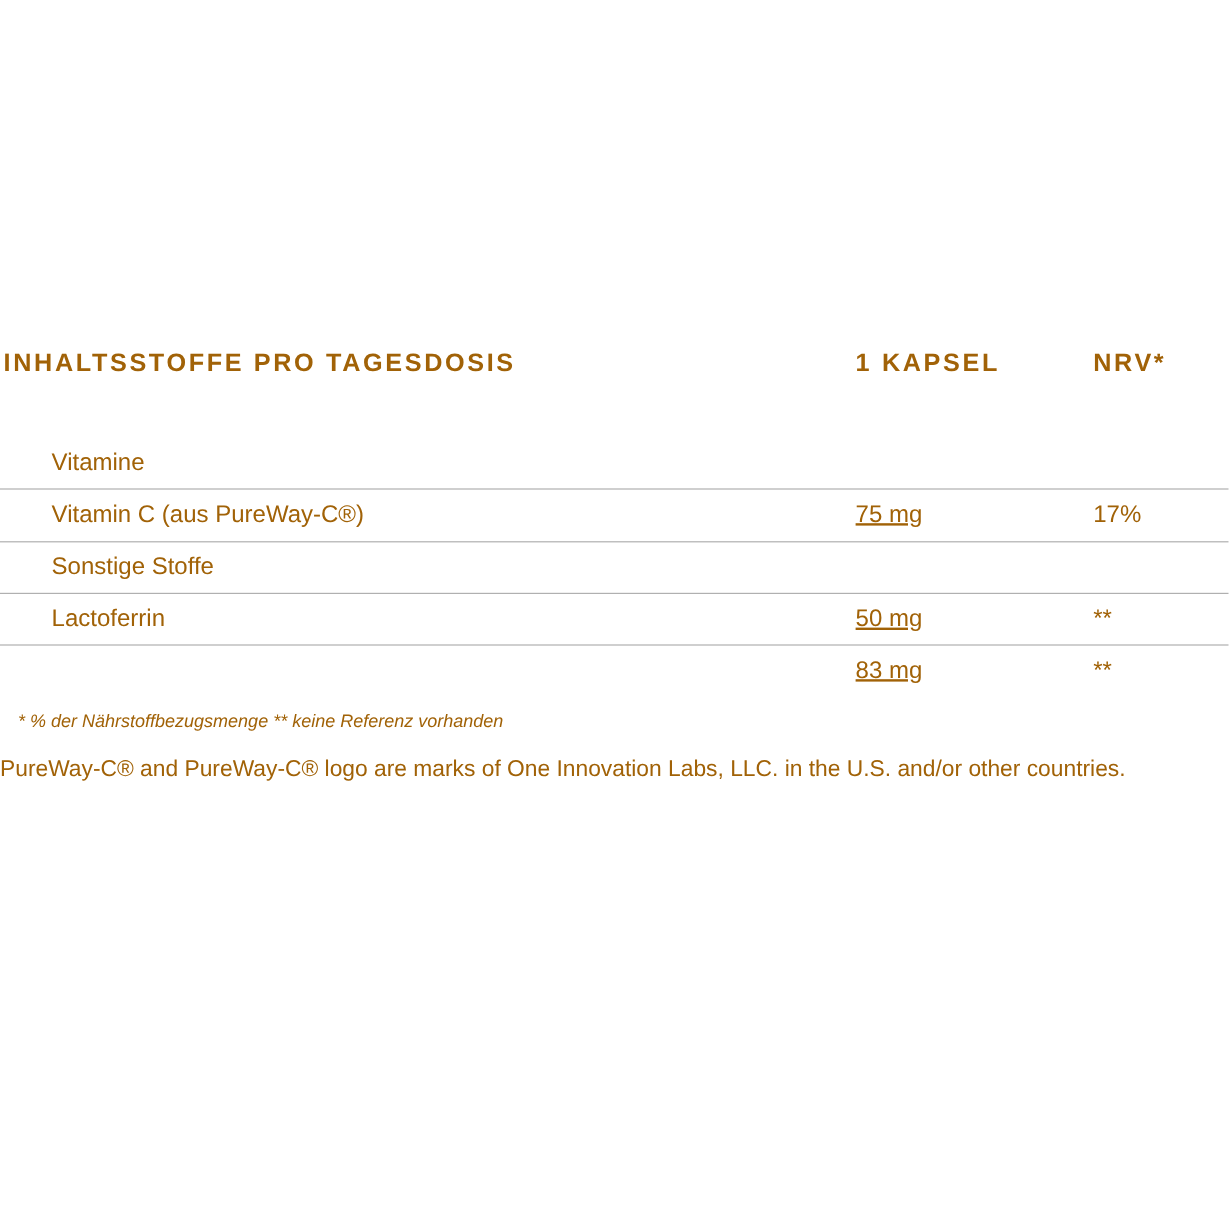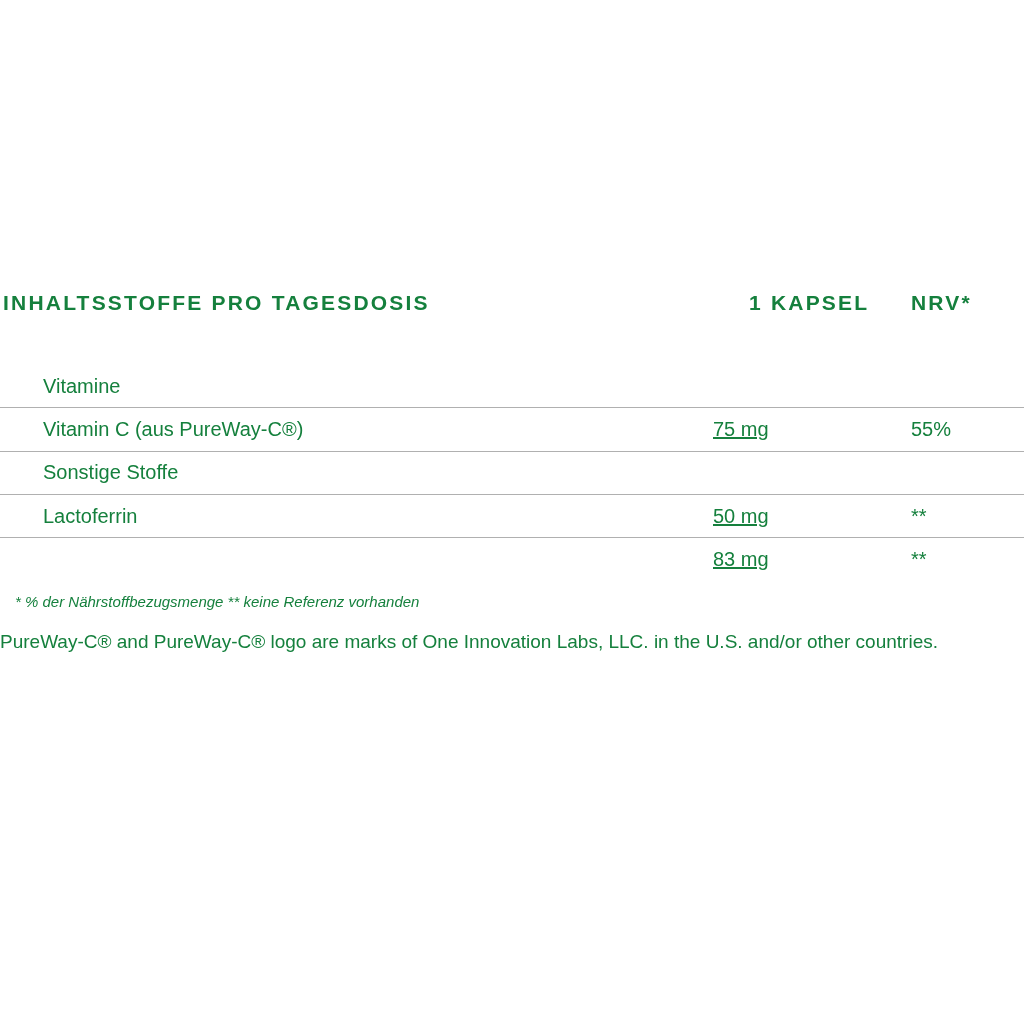--- a/index.html
+++ b/index.html
@@ -6,21 +6,21 @@
     margin: 0;
     padding: 0;
     background: #ffffff;
   }
   .sheet {
     position: relative;
     width: 1024px;
     height: 1024px;
     background: #ffffff;
     font-family: "Liberation Sans", sans-serif;
-    color: #15803d;
+    color: #a16207;
     overflow: hidden;
   }
   .content {
     position: absolute;
     top: 291px;
     left: 0;
     right: 0;
   }
   .header-row {
     position: relative;
@@ -28,21 +28,21 @@
   }
   .header-row .cell {
     position: absolute;
     top: 0;
     font-size: 21px;
     font-weight: 700;
     letter-spacing: 2.2px;
     white-space: nowrap;
   }
   .col1 { left: 3px; }
-  .col2 { left: 713px; margin-left: 36px; }
+  .col2 { left: 713px; }
   .col3 { left: 911px; }
 
   .ingredient-table {
     margin-top: 42px;
   }
   .row {
     position: relative;
     height: 42.3px;
     display: flex;
     align-items: center;
@@ -93,21 +93,21 @@
 
     <div class="ingredient-table">
 
       <div class="row bordered">
         <span class="label">Vitamine</span>
       </div>
 
       <div class="row bordered">
         <span class="label">Vitamin C (aus PureWay-C®)</span>
         <span class="amount">75 mg</span>
-        <span class="nrv">55%</span>
+        <span class="nrv">17%</span>
       </div>
 
 
 
       <div class="row bordered">
         <span class="label">Sonstige Stoffe</span>
       </div>
 
       <div class="row bordered">
         <span class="label">Lactoferrin</span>

